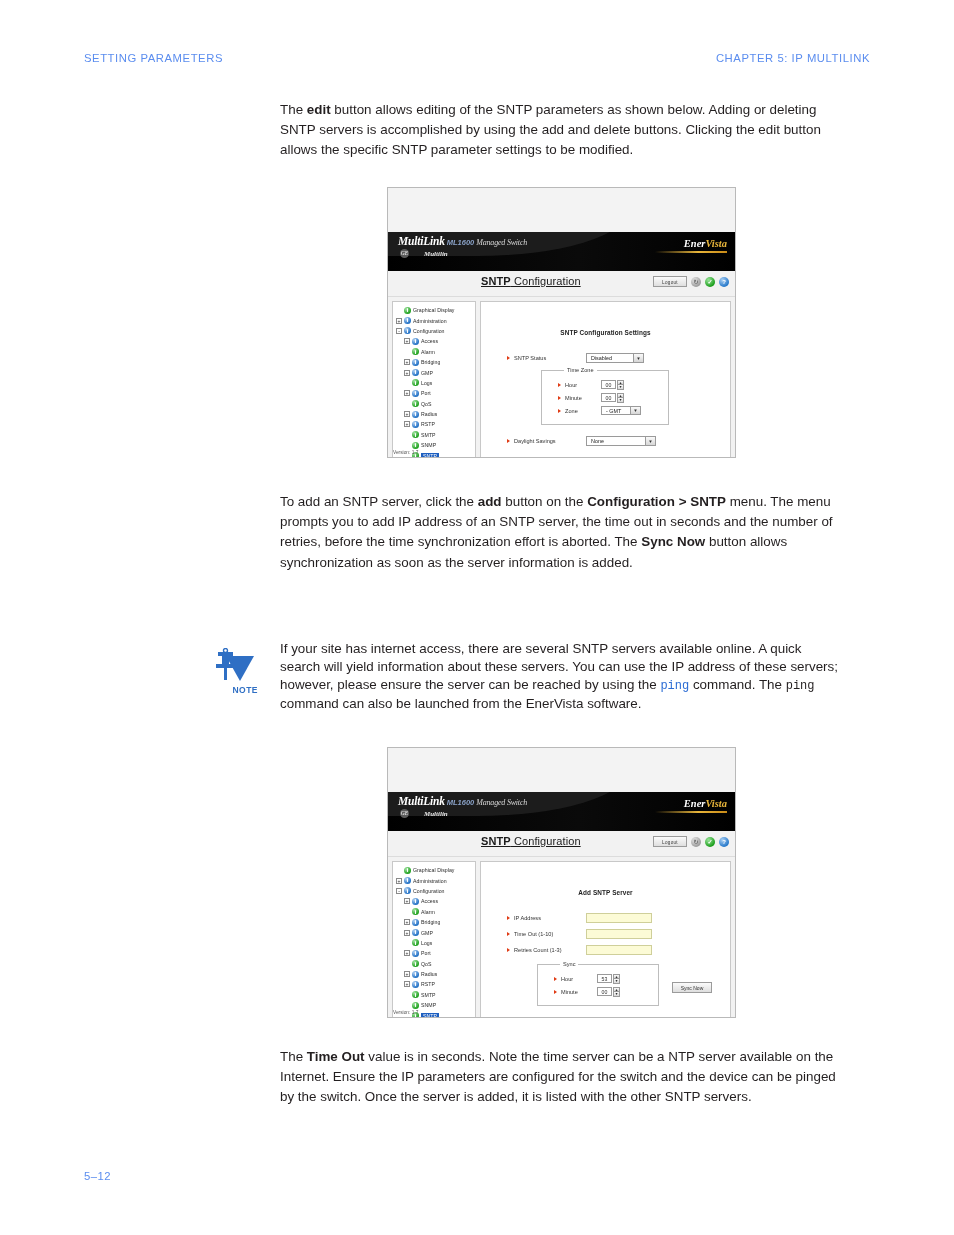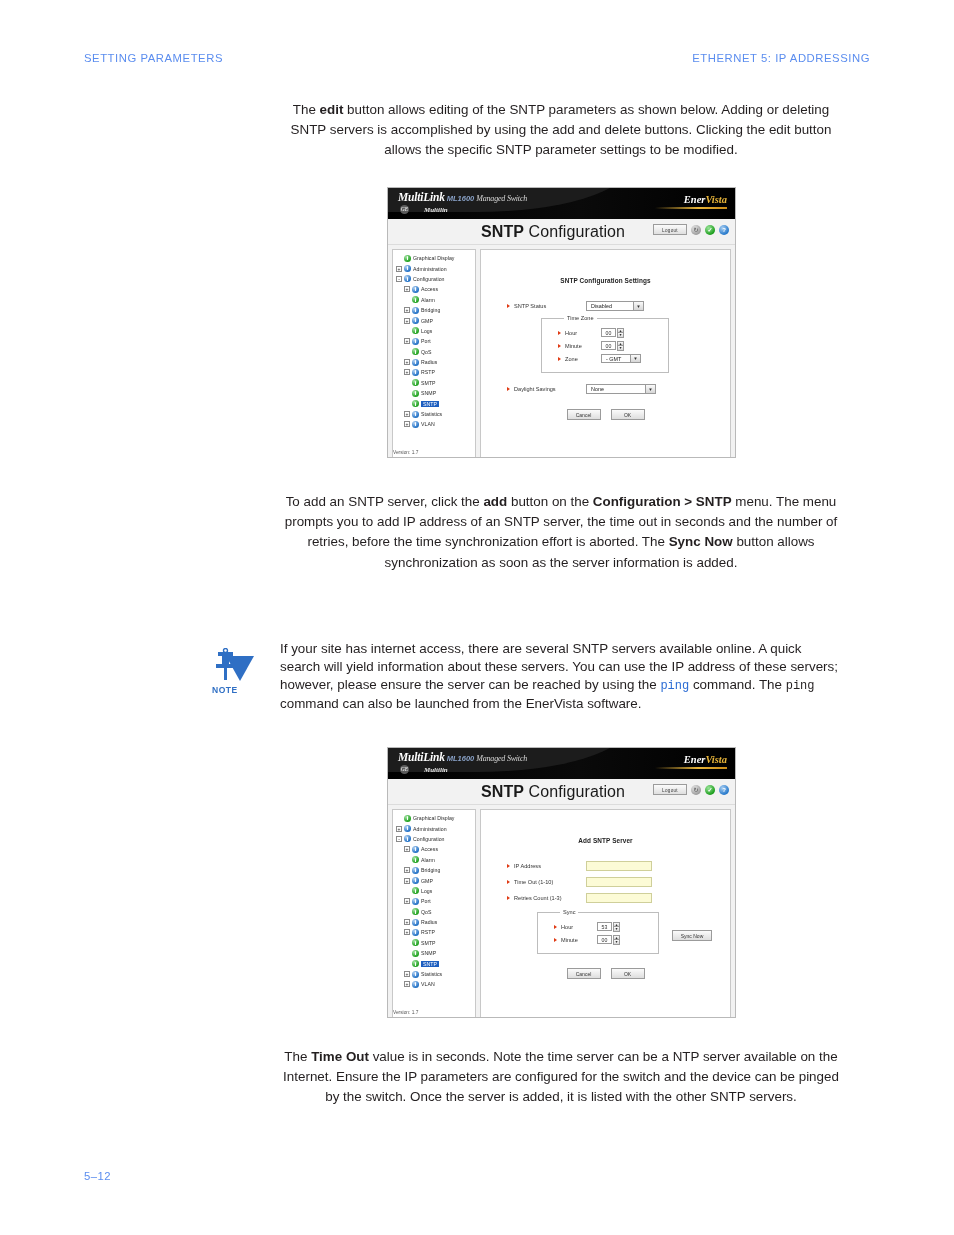--- a/index.html
+++ b/index.html
@@ -53,21 +53,21 @@
     position: absolute;
     top: 100px;
     left: 280px;
     width: 562px;
   }
   p.para {
     margin: 0 0 20px 0;
     font-size: 13.4px;
     line-height: 20.2px;
     color: #231f20;
-    text-align: center;
+    text-align: left;
   }
   b { font-weight: bold; }
   code.mono {
     font-family: "Liberation Mono", monospace;
     font-size: 12px;
   }
   code.mono.link { color: #2b6cd4; }
 
   
   .note-block {
@@ -80,21 +80,21 @@
     position: absolute;
     left: 0px;
     top: 8px;
     width: 46px;
     height: 46px;
   }
   .note-icon .nlabel {
     position: absolute;
     left: 0; right: 0;
     bottom: -1px;
-    text-align: left;
+    text-align: right;
     font-size: 8.5px;
     letter-spacing: 0.5px;
     font-weight: bold;
     color: #2f6fc4;
   }
   .note-text {
     margin-left: 68px;
     font-size: 13.4px;
     line-height: 18px;
   }
@@ -107,24 +107,25 @@
     background: #f3f3f3;
     box-sizing: border-box;
     overflow: hidden;
   }
   .shot-1 { left: 387px; top: 187px; width: 349px; height: 271px; }
   .shot-2 { left: 387px; top: 747px; width: 349px; height: 271px; }
 
   
   .app-banner {
     position: relative;
-    height: 31px;
+    height: 39px;
     background: #000000;
     background: linear-gradient(90deg, #000 0%, #0a0a0a 55%, #000 100%);
     overflow: hidden;
+    margin-top: 44px;
   }
   .app-banner .swoosh {
     position: absolute;
     left: -10px; top: -22px;
     width: 250px; height: 46px;
     border-radius: 0 0 60% 0 / 0 0 100% 0;
     background: #1c1c1c;
   }
   .brand {
     position: absolute;
@@ -271,24 +272,25 @@
     background: #ffffff;
     border: 1px solid #c8c8c8;
     box-sizing: border-box;
     position: relative;
   }
 
   
   .page-title {
     position: absolute;
     left: 93px; top: 4px;
-    font-size: 16px;
+    font-size: 11px;
     font-weight: bold;
     color: #1a1a1a;
     letter-spacing: 0.1px;
+    text-decoration: underline;
   }
   .page-title .pt-light { font-weight: normal; }
   .topbar-right {
     position: absolute;
     right: 6px; top: 5px;
     display: flex;
     align-items: center;
     gap: 4px;
   }
   .logout-btn {
@@ -459,21 +461,21 @@
     left: 5px; bottom: 2px;
     font-size: 4.8px;
     color: #555;
   }
 </style>
 </head>
 <body>
 
 <div class="running-head">
   <span class="rh-left">SETTING PARAMETERS</span>
-  <span class="rh-right">ETHERNET 5: IP ADDRESSING</span>
+  <span class="rh-right">CHAPTER 5: IP MULTILINK</span>
 </div>
 
 <div class="content">
   <p class="para"><span>The </span><b>edit</b><span> button allows editing of the SNTP parameters as shown below. Adding or deleting SNTP servers is accomplished by using the add and delete buttons. Clicking the edit button allows the specific SNTP parameter settings to be modified.</span></p>
 </div>
 
 <div class="shot shot-1">
   <div class="app-banner">
     <div class="swoosh"></div>
     <div class="brand">

